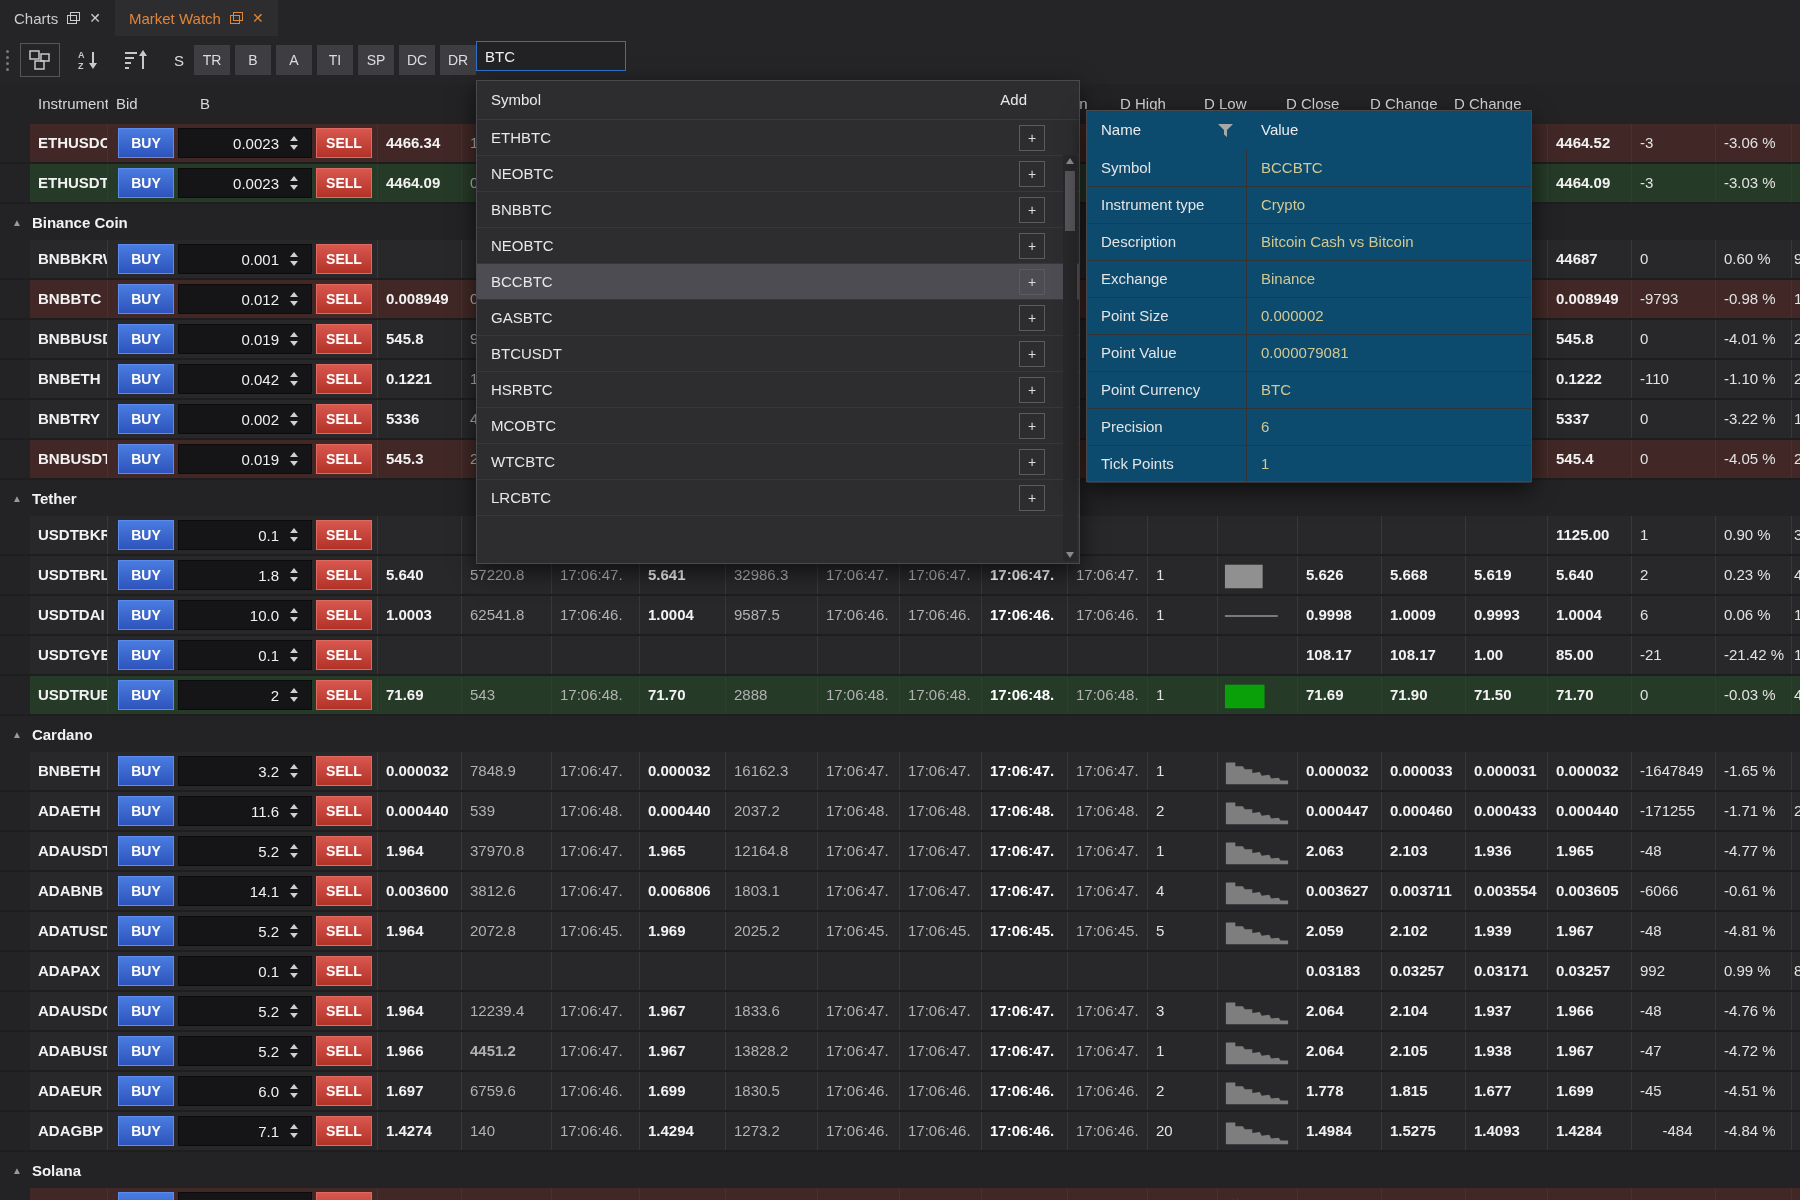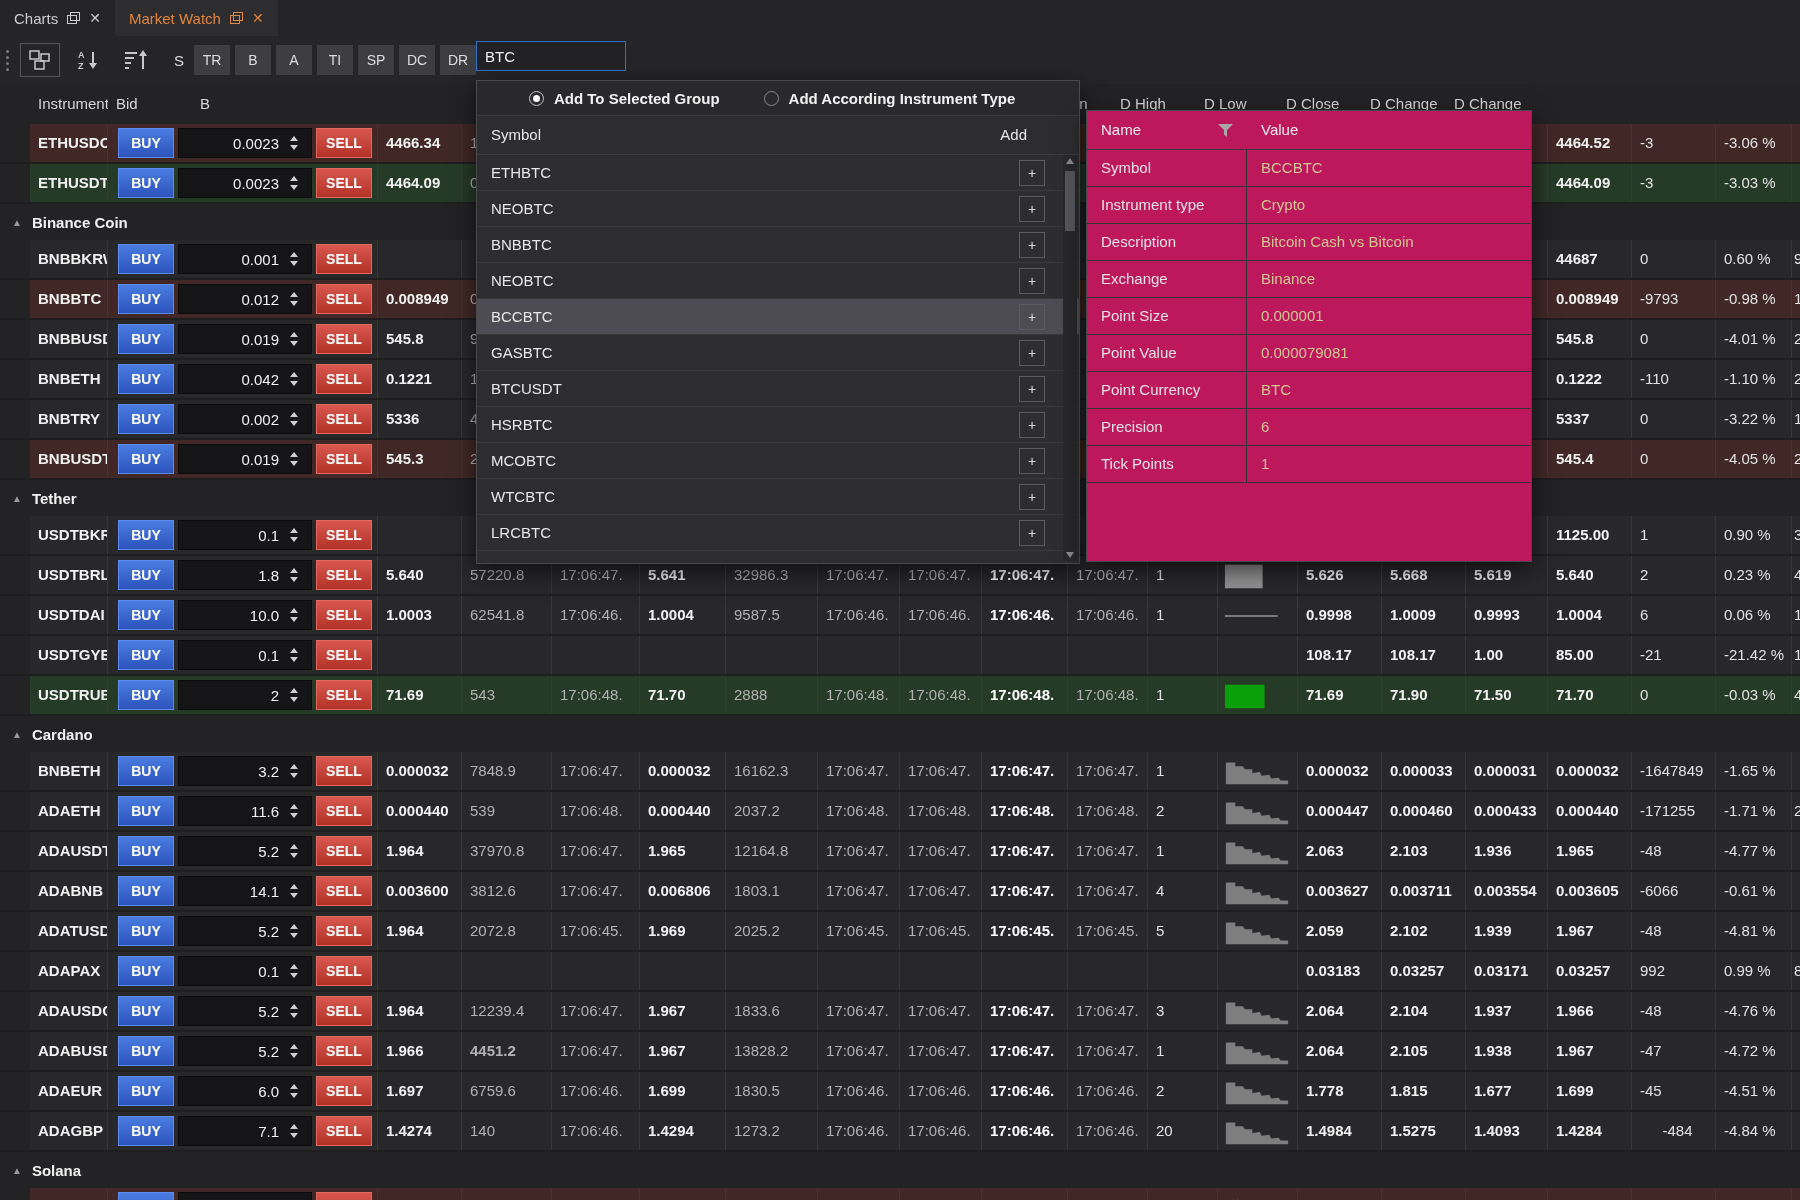--- a/index.html
+++ b/index.html
@@ -72,21 +72,21 @@
   .sym-list{position:relative;}
   .sym-row{height:36px;line-height:36px;font-size:15px;color:#e8e8e8;padding-left:14px;
            border-bottom:1px solid #38383c;position:relative;box-sizing:border-box;}
   .sym-row.selected{background:var(--selected-row-gray,#4c4c52);}
   .addbtn{position:absolute;right:34px;top:5px;width:26px;height:26px;border:1px solid #5c5c60;
           color:#dddddd;font-size:14px;display:flex;align-items:center;justify-content:center;box-sizing:border-box;}
   .sym-scroll{position:absolute;right:2px;top:74px;width:14px;height:406px;background:#28282a;}
   .sym-scroll .up{position:absolute;top:3px;left:3px;width:0;height:0;border-left:4px solid transparent;border-right:4px solid transparent;border-bottom:6px solid #8a8a8e;}
   .sym-scroll .thumb{position:absolute;top:16px;left:2px;width:10px;height:60px;background:#55555a;}
   .sym-scroll .dn{position:absolute;bottom:3px;left:3px;width:0;height:0;border-left:4px solid transparent;border-right:4px solid transparent;border-top:6px solid #8a8a8e;}
-  .det-panel{position:absolute;left:1086px;top:110px;width:446px;height:452px;background:#be185d;
+  .det-panel{position:absolute;left:1086px;top:110px;width:446px;height:372px;background:#0c4a6e;
              border:1px solid #48484c;box-sizing:border-box;z-index:6;box-shadow:0 8px 22px rgba(0,0,0,.6);}
   .det-head{height:38px;display:flex;border-bottom:1px solid #3a3a3e;font-size:15px;color:#ececec;}
   .det-head .n{width:160px;line-height:38px;padding-left:14px;box-sizing:border-box;position:relative;}
   .det-head .v{line-height:38px;padding-left:14px;}
   .funnel{position:absolute;right:14px;top:13px;}
   .det-row{height:36px;display:flex;border-bottom:1px solid #343438;font-size:15px;}
   .det-name{width:160px;box-sizing:border-box;color:#e4e4e4;padding-left:14px;line-height:36px;border-right:1px solid #343438;}
   .det-val{color:var(--value-cream,#d2c892);padding-left:14px;line-height:36px;}
 </style>
 </head>
@@ -1007,30 +1007,20 @@
       <div class="cell strong" style="width: 84px;">0.4405</div>
       <div class="cell strong" style="width: 82px;">0.4218</div>
       <div class="cell strong" style="width: 84px;">0.4333</div>
       <div class="cell " style="width: 84px;">119</div>
       <div class="cell " style="width: 76px;">1.19 %</div>
       <div class="cell  edge" style="width: 8px;">1</div>
     </div>
   </div>
 
 <div class="sym-panel">
-  <div class="radio-row">
-    <div class="radio-opt">
-      <span class="radio sel"></span>
-      <span>Add To Selected Group</span>
-    </div>
-    <div class="radio-opt">
-      <span class="radio unsel"></span>
-      <span>Add According Instrument Type</span>
-    </div>
-  </div>
   <div class="sym-head">
     <span>Symbol</span>
     <span class="add-h">Add</span>
   </div>
   <div class="sym-list" id="symbol-list">
       <div class="sym-row"><span>ETHBTC</span><div class="addbtn">+</div></div>
       <div class="sym-row"><span>NEOBTC</span><div class="addbtn">+</div></div>
       <div class="sym-row"><span>BNBBTC</span><div class="addbtn">+</div></div>
       <div class="sym-row"><span>NEOBTC</span><div class="addbtn">+</div></div>
       <div class="sym-row selected"><span>BCCBTC</span><div class="addbtn">+</div></div>
@@ -1072,21 +1062,21 @@
       <div class="det-row">
         <div class="det-name">Description</div>
         <div class="det-val">Bitcoin Cash vs Bitcoin</div>
       </div>
       <div class="det-row">
         <div class="det-name">Exchange</div>
         <div class="det-val">Binance</div>
       </div>
       <div class="det-row">
         <div class="det-name">Point Size</div>
-        <div class="det-val">0.000001</div>
+        <div class="det-val">0.000002</div>
       </div>
       <div class="det-row">
         <div class="det-name">Point Value</div>
         <div class="det-val">0.000079081</div>
       </div>
       <div class="det-row">
         <div class="det-name">Point Currency</div>
         <div class="det-val">BTC</div>
       </div>
       <div class="det-row">

